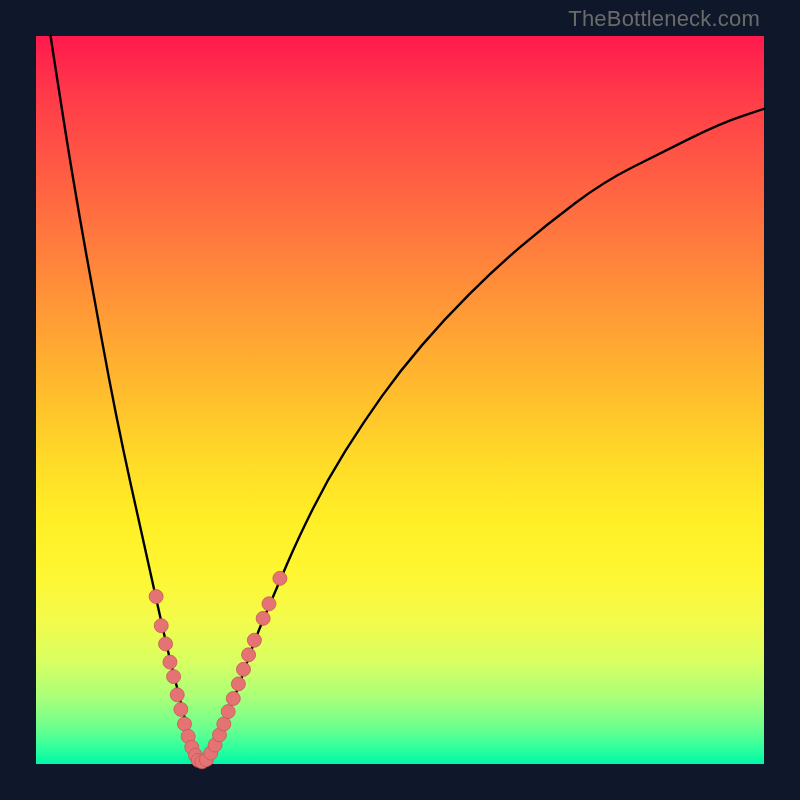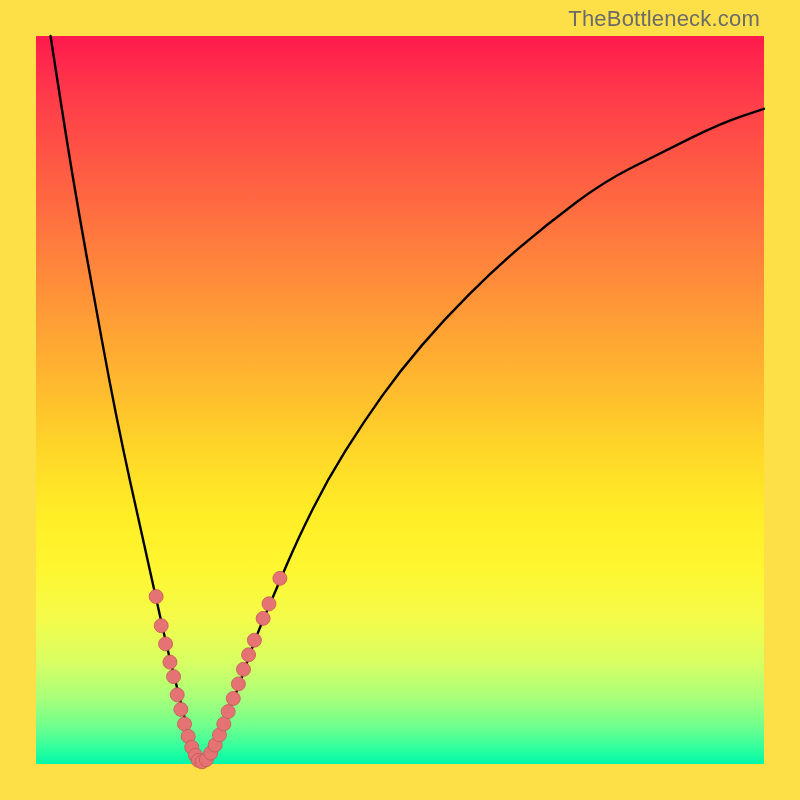--- a/index.html
+++ b/index.html
@@ -8,21 +8,21 @@
     width: 800px;
     height: 800px;
     background: #000;
     overflow: hidden;
     font-family: Arial, Helvetica, sans-serif;
   }
   .stage {
     position: relative;
     width: 800px;
     height: 800px;
-    background: #fde047;
+    background: #0f172a;
   }
   .plot-area {
     position: absolute;
     left: 36px;
     top: 36px;
     width: 728px;
     height: 728px;
     
     background: linear-gradient(
       to bottom,

